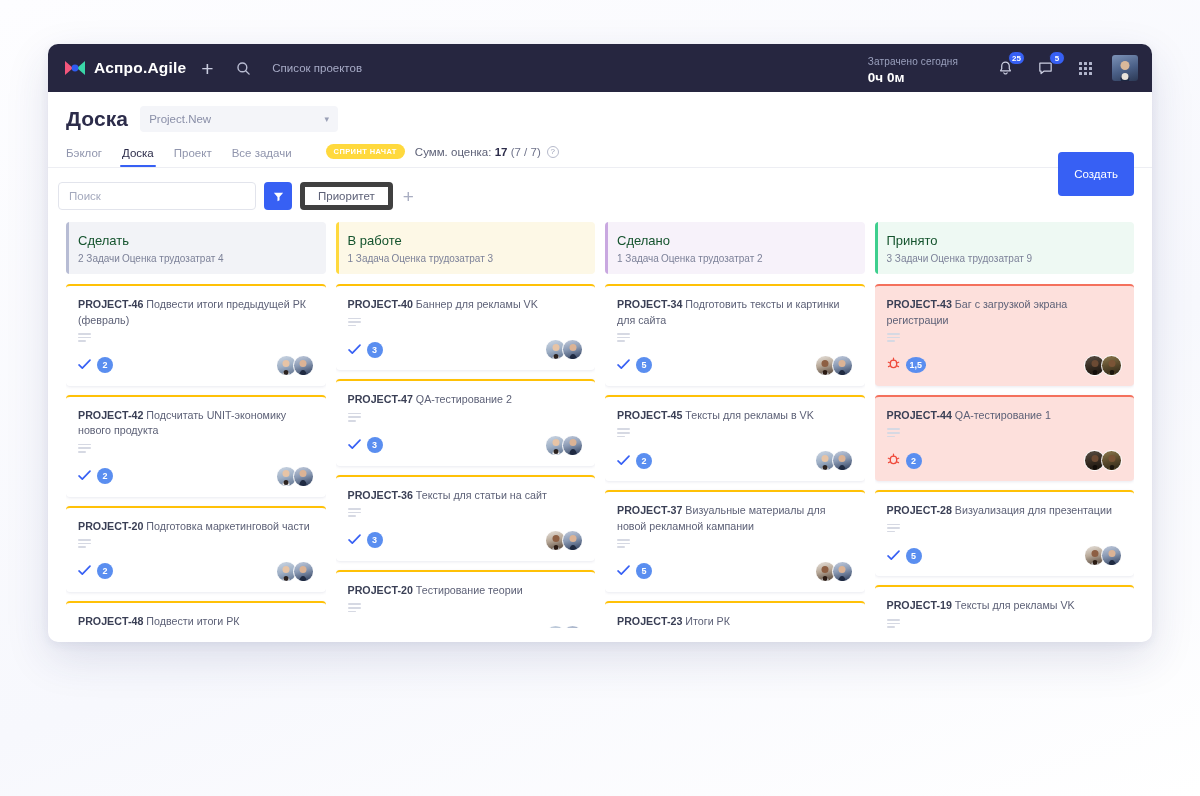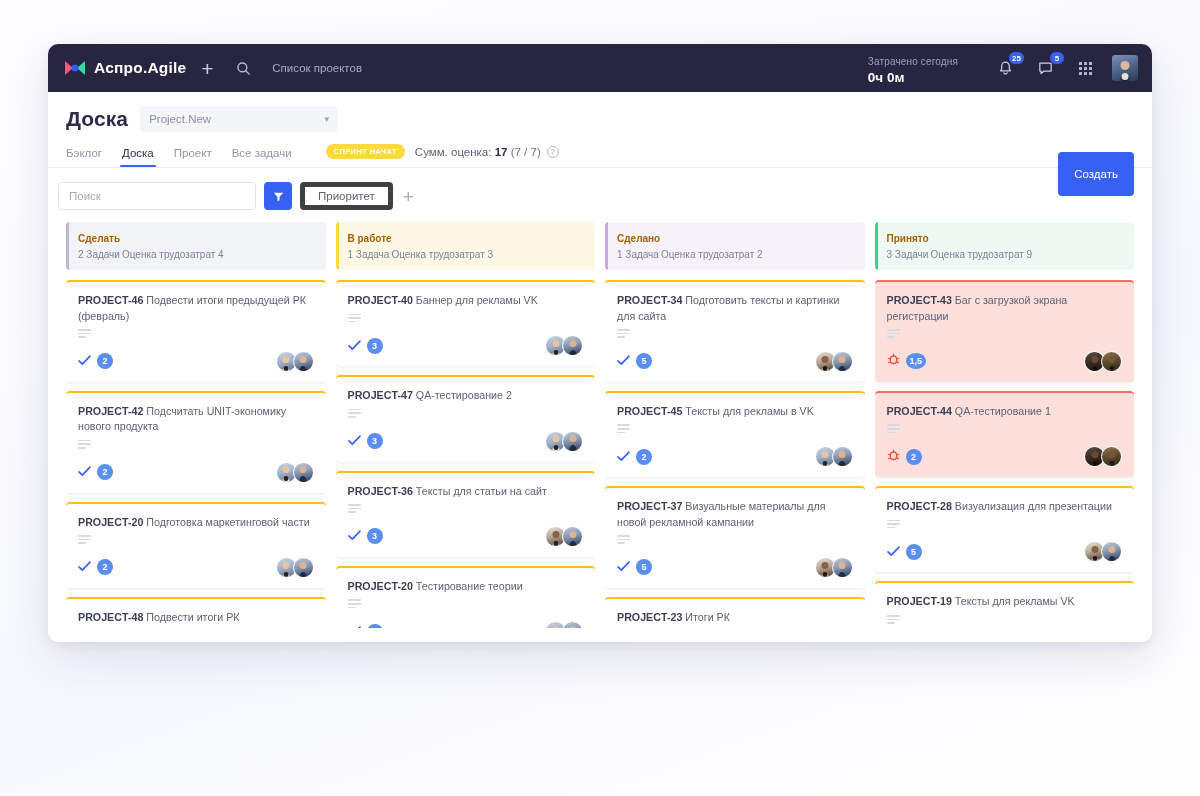--- a/index.html
+++ b/index.html
@@ -142,21 +142,21 @@
   
   .board { flex: 1 1 auto; display: flex; gap: 10px; padding: 0 18px 14px 18px; overflow: hidden; }
   .column { flex: 1 1 0; min-width: 0; display: flex; flex-direction: column; }
   .col-head {
     border-radius: 4px; padding: 11px 12px 10px 12px; position: relative;
     margin-bottom: 10px; overflow: hidden; flex: none;
   }
   .col-head::before {
     content: ""; position: absolute; left: 0; top: 0; bottom: 0; width: 3px;
   }
-  .col-name { font-size: 10px; font-weight: 700; color: #a16207; }
+  .col-name { font-size: 13px; font-weight: 400; color: #14532d; }
   .col-meta { font-size: 10px; color: #7d8299; margin-top: 5px; white-space: nowrap; }
   .col-meta span { margin-right: 2px; }
 
   .cards { display: flex; flex-direction: column; gap: 9px; overflow: hidden; }
   .card {
     background: #fff; border-radius: 4px; padding: 11px 12px 10px 12px;
     border-top: 2.5px solid #ffc107;
     box-shadow: 0 1px 3px rgba(40,50,110,.10);
     cursor: pointer; position: relative;
   }

